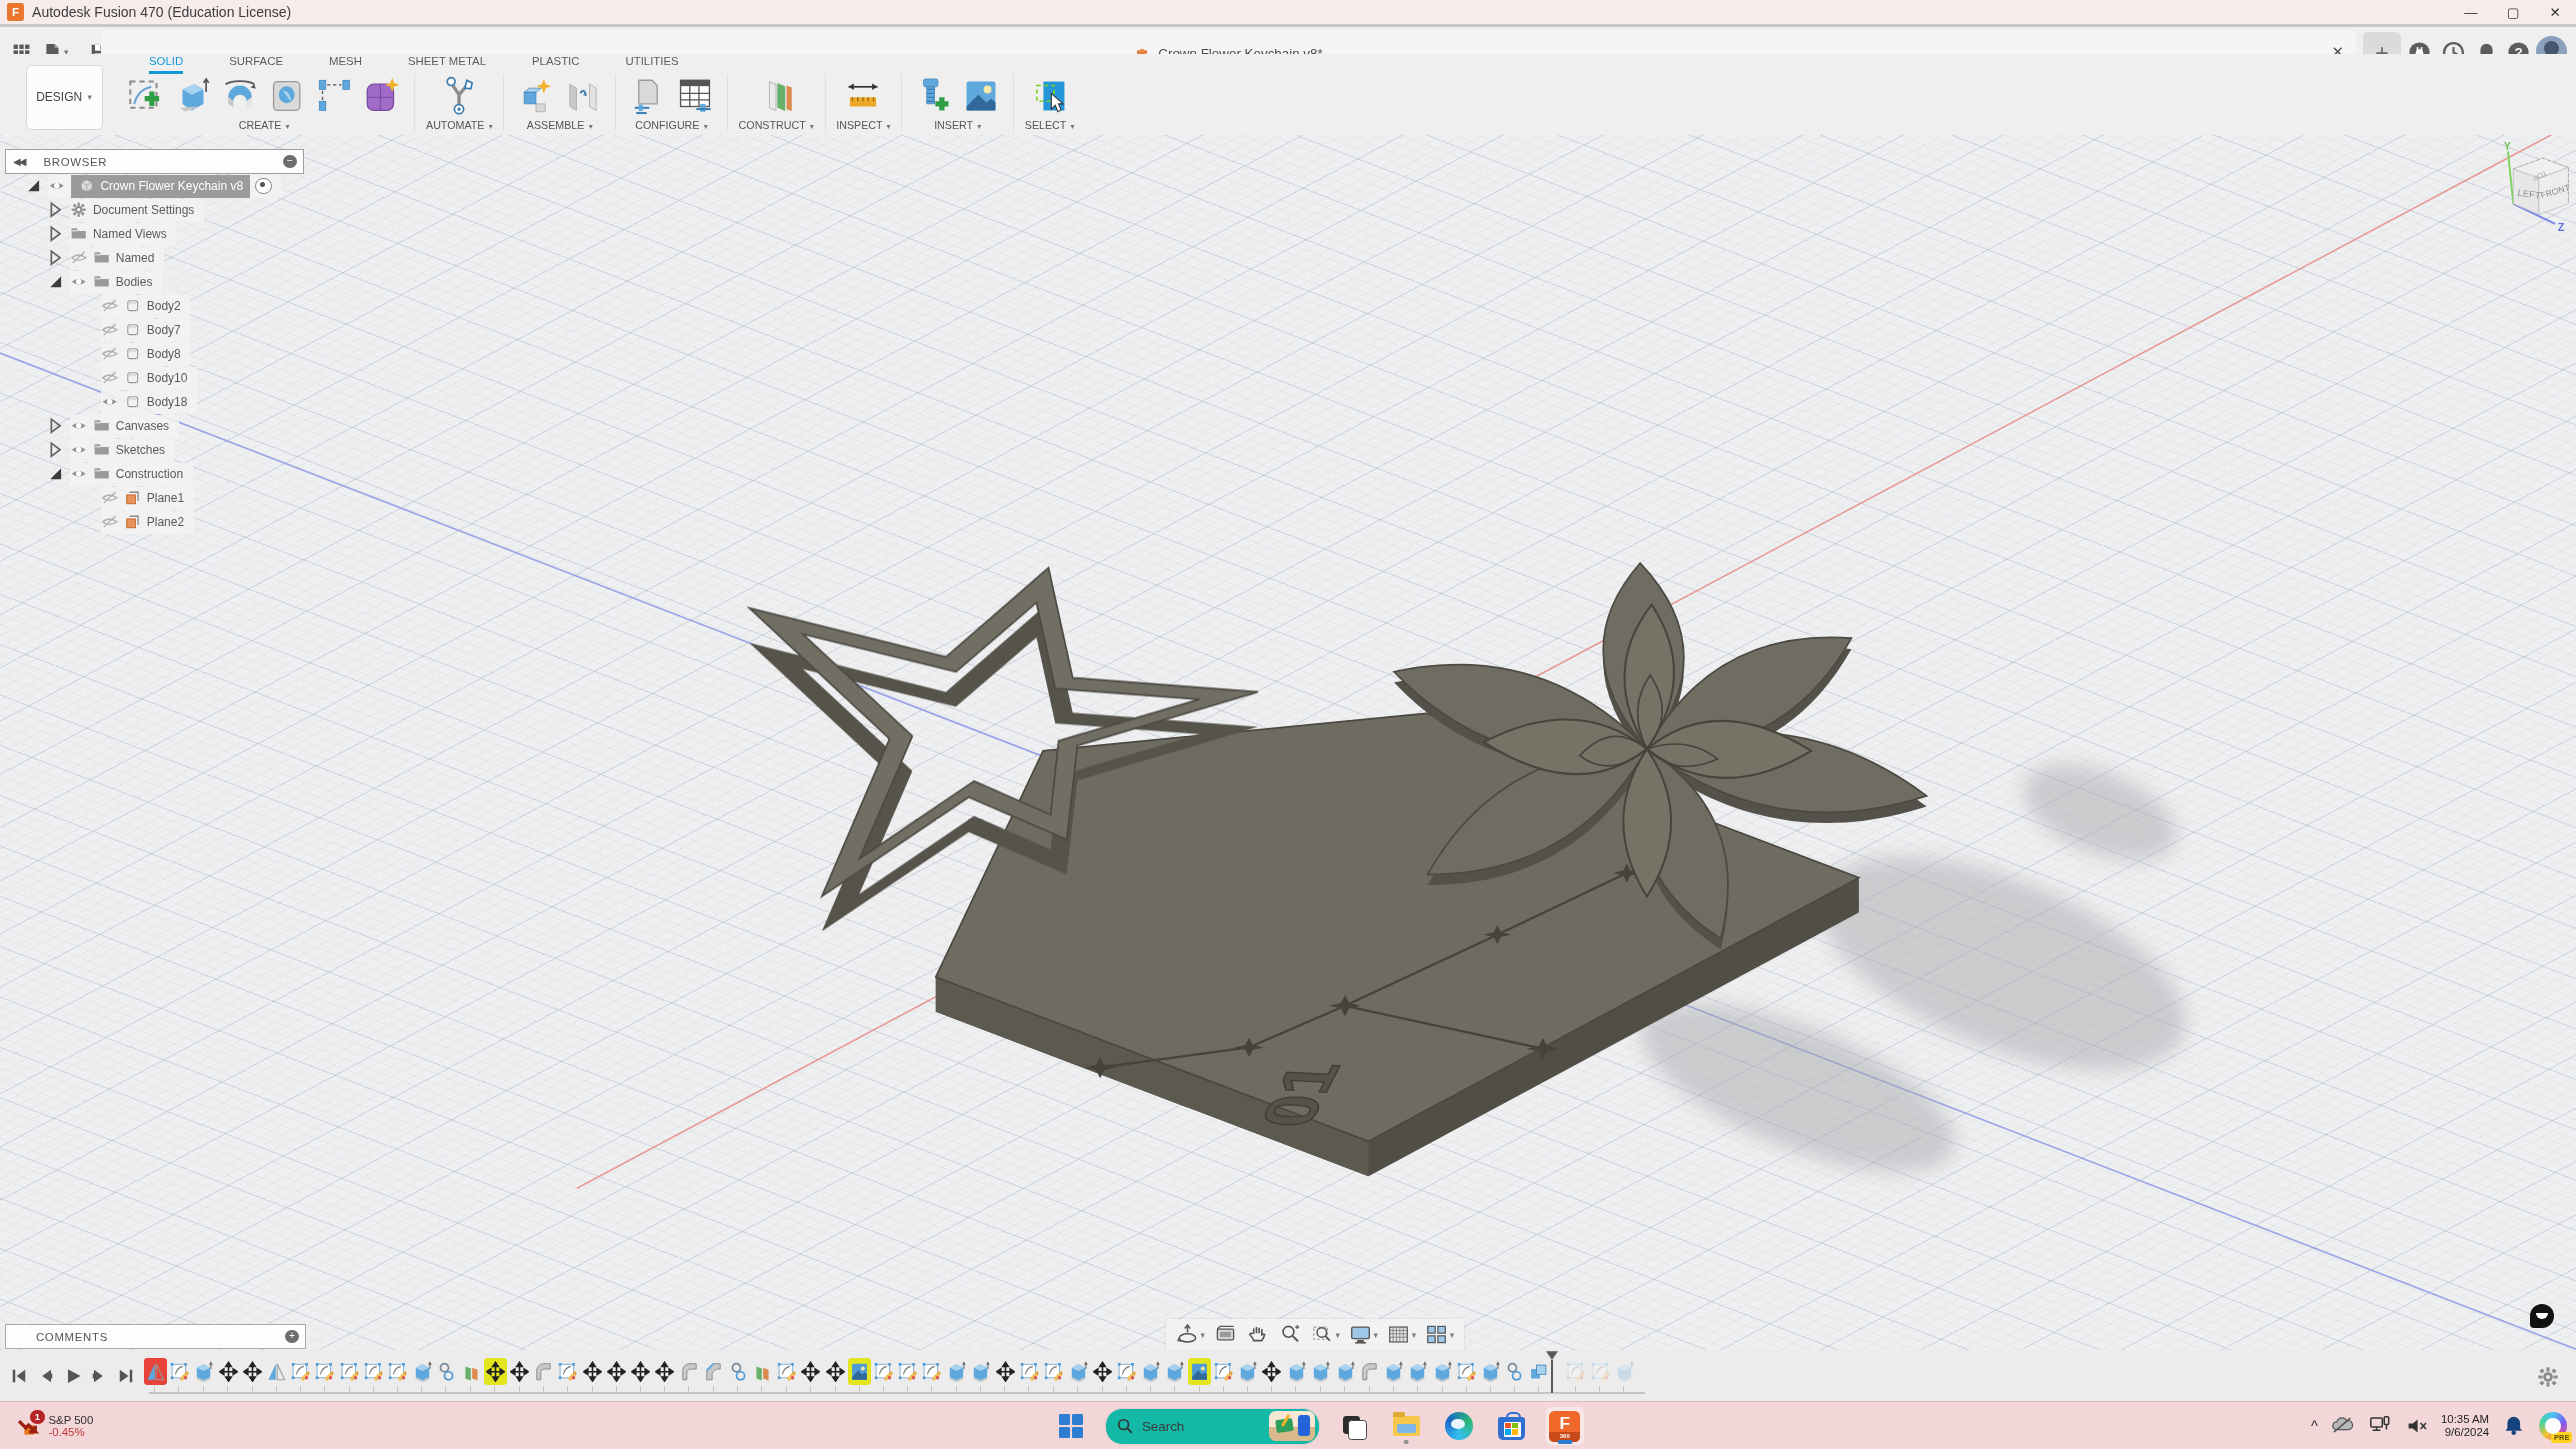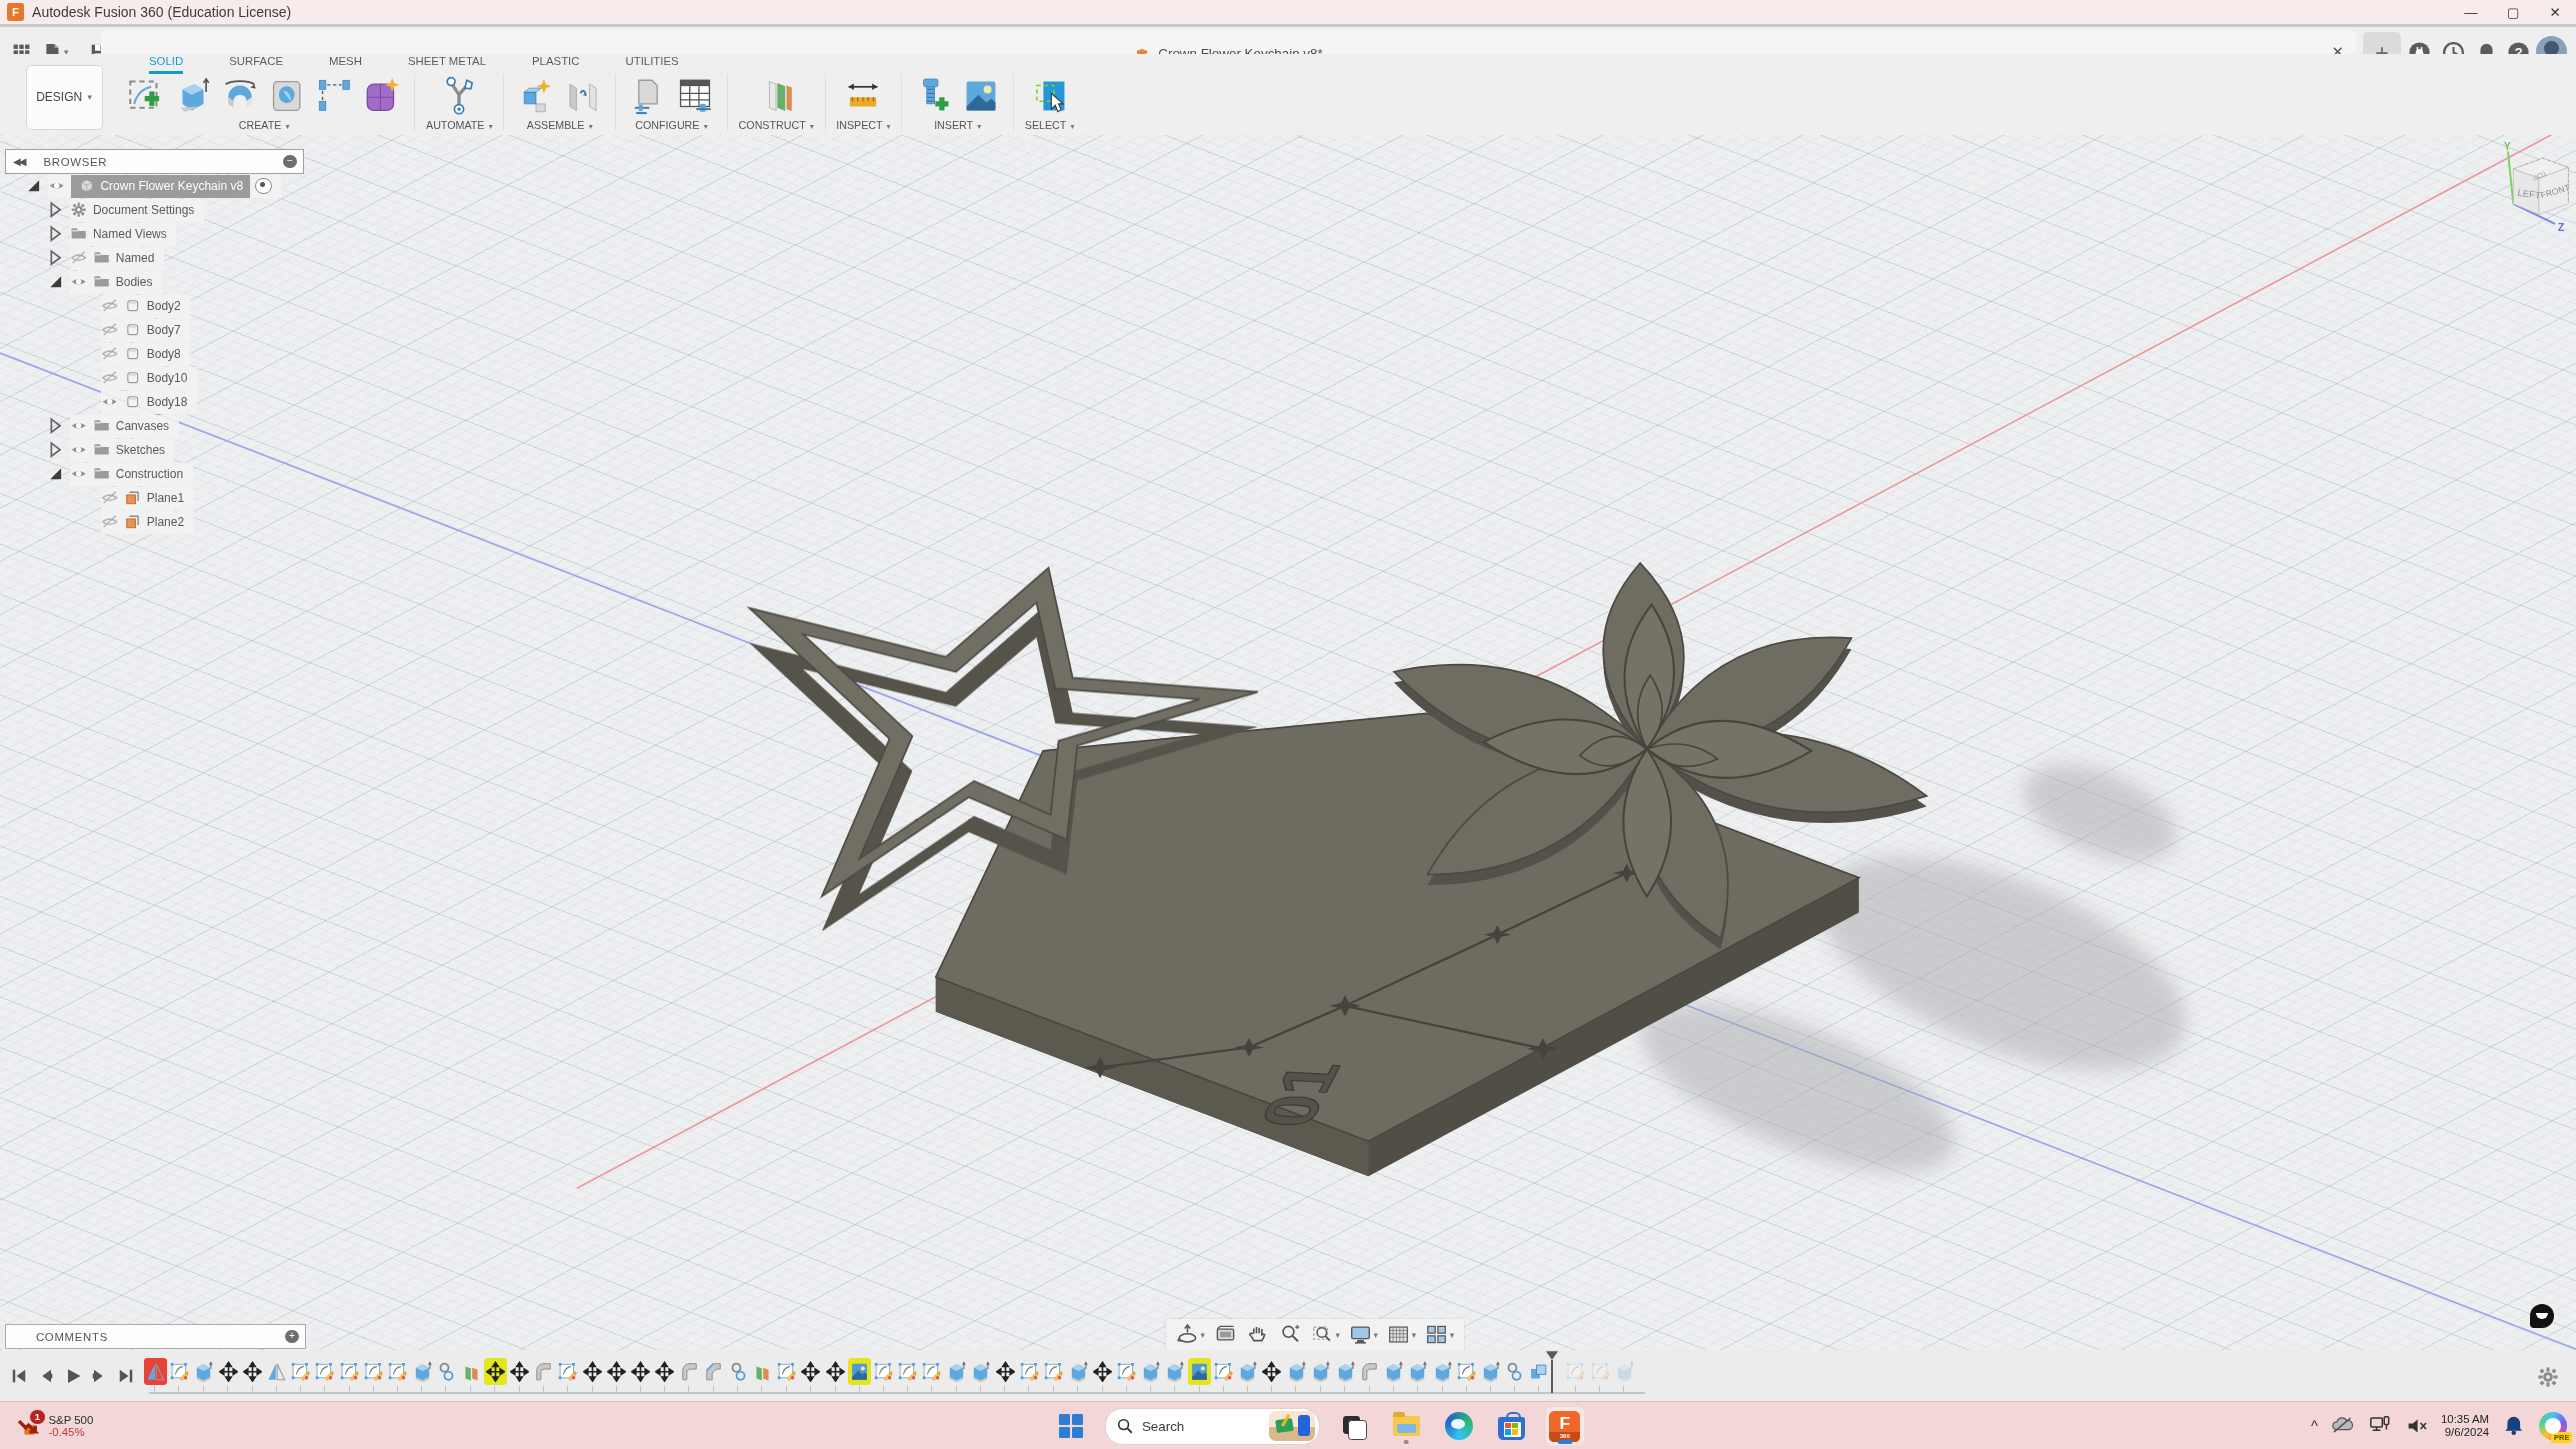--- a/index.html
+++ b/index.html
@@ -100,21 +100,21 @@
   
   #taskbar{left:0;top:1401px;width:2576px;height:48px;background:#f2d6d8;border-top:1.3px solid #dcb9bc;display:flex;align-items:center}
   #widget{display:flex;align-items:center;margin-left:14.8px;gap:6.7px}
   #widget .wic{position:relative;width:27px;height:27px}
   #widget .badge{position:absolute;right:-4px;top:-4px;width:14.8px;height:14.8px;border-radius:50%;background:#b62324;
       color:#fff;font-size:9.4px;font-weight:bold;text-align:center;line-height:14.8px;border:1.3px solid #f2d6d8}
   #widget .wt1{font-size:11.4px;color:#2f2f2f}
   #widget .wt2{font-size:11.4px;color:#c2393b}
   #tb-center{position:absolute;left:1052px;top:0;height:48px;display:flex;align-items:center;gap:14.8px}
   .tb-btn{width:38px;height:38px;border-radius:5.4px;display:flex;align-items:center;justify-content:center;position:relative}
-  #search-pill{width:213px;height:35px;border-radius:17.4px;background:#ffffff;border:0.7px solid #e8cdd0;
+  #search-pill{width:213px;height:35px;border-radius:17.4px;background:#14b8a6;border:0.7px solid #e8cdd0;
       display:flex;align-items:center;position:relative}
   #search-pill .sq{margin-left:10.7px}
   #search-pill .stxt{margin-left:8px;font-size:13.4px;color:#3a3a3a}
   #search-art{position:absolute;right:3.4px;top:2.7px;width:46px;height:29.5px;border-radius:6.7px;overflow:hidden;
       background:linear-gradient(180deg,#f7e7d2 55%,#d9b98c 55%)}
   #search-art .book{position:absolute;left:6.7px;top:8px;width:17.4px;height:13.4px;background:#2e9e5b;border-radius:2px;transform:rotate(-8deg)}
   #search-art .pencil{position:absolute;left:14.8px;top:2.7px;width:3.4px;height:13.4px;background:#f0b429;transform:rotate(30deg)}
   #search-art .bottle{position:absolute;right:5.4px;top:3.4px;width:12px;height:21.5px;background:#2563d9;border-radius:3.4px 3.4px 2.7px 2.7px}
   .dot-ind{position:absolute;bottom:0.7px;left:50%;transform:translateX(-50%);width:4.7px;height:4.7px;border-radius:50%;background:#8d8d8d}
   #fusion-tb{background:#f9e7e8}
@@ -546,21 +546,21 @@
       </symbol>
   <symbol id="sy-widget" viewBox="0 0 40 40">
         <rect x="14" y="18" width="14" height="14" fill="#e8761a"></rect>
         <path d="M6 12 l10 10 4-4 10 10 h-9 m9 0 v-9" fill="none" stroke="#9c1f10" stroke-width="5"></path>
       </symbol>
 </defs>
   </svg>
 
 <div id="titlebar" class="abs">
   <div id="fusion-app-icon">F</div>
-  <div id="win-title">Autodesk Fusion 360 (Education License)</div>
+  <div id="win-title">Autodesk Fusion 470 (Education License)</div>
   <div id="win-controls">
     <div>—</div>
     <div>▢</div>
     <div>✕</div>
   </div>
 </div>
 
 <div id="tabstrip" class="abs"></div>
 <div id="qatrow" class="abs">
   <div class="abs qat-ic" style="left:6.7px">

